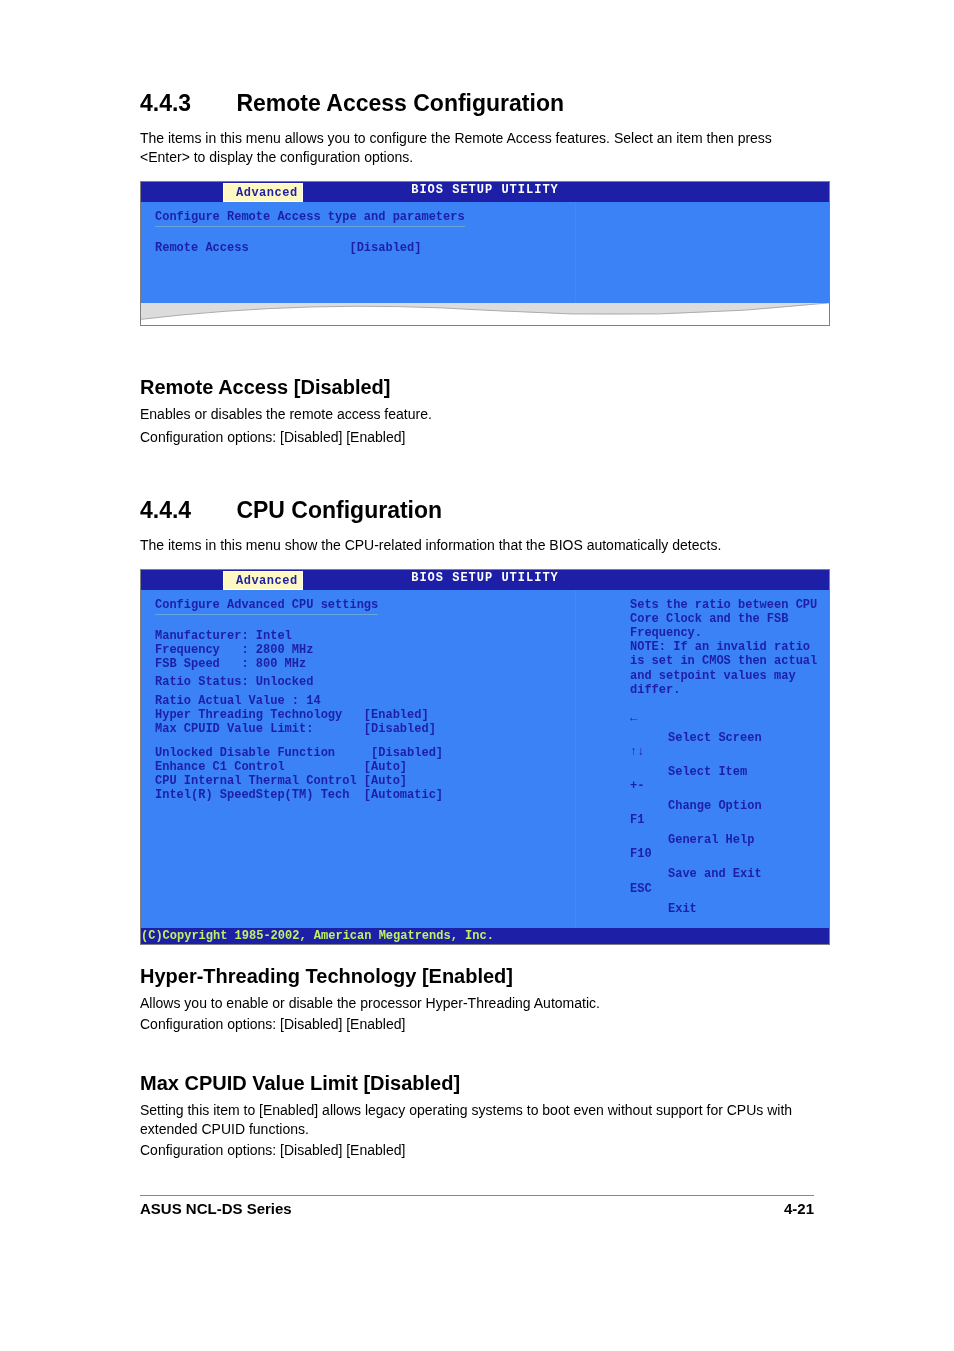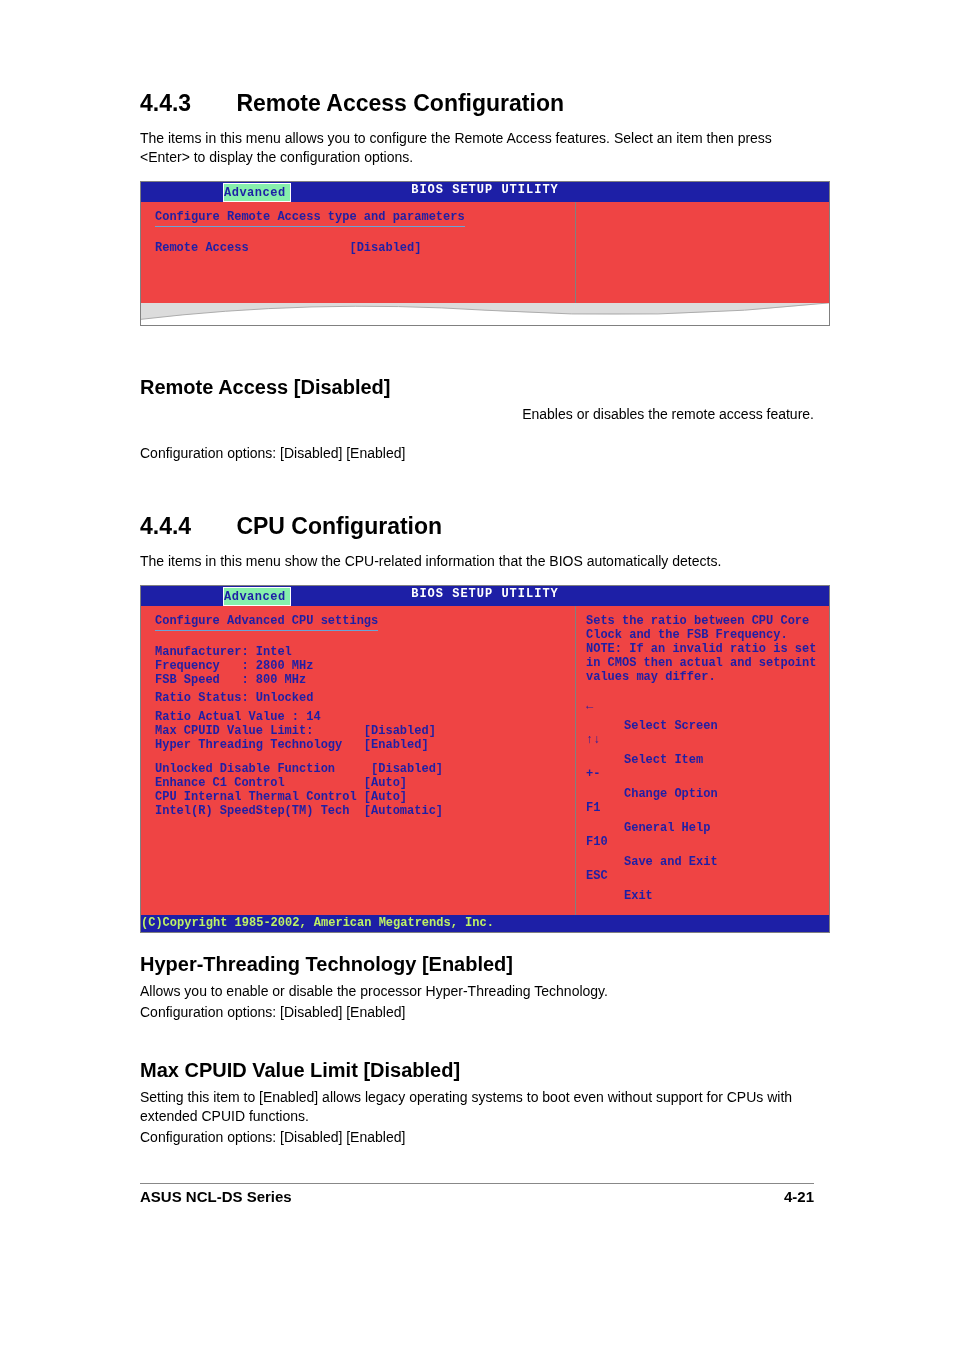--- a/index.html
+++ b/index.html
@@ -53,30 +53,31 @@
       text-align: center;
       color: #fff;
       padding-top: 1px;
       font-weight: bold;
       letter-spacing: 1px;
     }
     .bios-tab {
       position: absolute;
       left: 82px;
       bottom: 0;
-      background: #86efac;
-      color: #1d1fa6;
-      padding: 2px 4px 1px 0;
+      background: #fef9c3;
+      color: #1d1fa6;
+      padding: 2px 4px 1px 12px;
       border: 1px solid #fff;
       font-weight: bold;
       letter-spacing: 0.5px;
     }
     .bios-body {
       display: flex;
-      background: #ef4444;
+      background: #3b82f6;
+      gap: 44px;
     }
     .bios-main {
       flex: 0 0 435px;
       padding: 8px 14px 12px 14px;
       border-right: 1px solid #808080;
     }
     .bios-help {
       flex: 1;
       padding: 8px 10px 12px 10px;
     }
@@ -170,21 +171,21 @@
   <div class="bios-torn">
     <svg viewBox="0 0 700 30" preserveAspectRatio="none">
       <path d="M0,30 L0,22 Q175,0 350,12 Q525,24 700,4 L700,30 Z" fill="#fff"></path>
       <path d="M0,22 Q175,0 350,12 Q525,24 700,4" fill="none" stroke="#aaa" stroke-width="1"></path>
     </svg>
   </div>
 </div>
 
 <div class="gap-md"></div>
 <h3>Remote Access [Disabled]</h3>
-<p class="para" style="margin-bottom:20px;text-align:right;">Enables or disables the remote access feature.</p>
+<p class="para" style="margin-bottom:4px;">Enables or disables the remote access feature.</p>
 <p class="para">Configuration options: [Disabled] [Enabled]</p>
 
 <div class="gap-lg"></div>
 
 <h2>
   <span class="sec-num">4.4.4</span>
   <span>CPU Configuration</span>
 </h2>
 <p class="para">The items in this menu show the CPU-related information that the BIOS automatically detects.</p>
 
@@ -197,22 +198,22 @@
     <div class="bios-main">
       <span class="heading">Configure Advanced CPU settings</span>
       <div class="gap-sm"></div>
       <div class="bios-row">Manufacturer: Intel</div>
       <div class="bios-row">Frequency   : 2800 MHz</div>
       <div class="bios-row">FSB Speed   : 800 MHz</div>
       <div style="height:4px;"></div>
       <div class="bios-row">Ratio Status: Unlocked</div>
       <div style="height:4px;"></div>
       <div class="bios-row">Ratio Actual Value : 14</div>
+      <div class="bios-row"><span>Hyper Threading Technology</span>   <span>[Enabled]</span></div>
       <div class="bios-row"><span>Max CPUID Value Limit:</span>       <span>[Disabled]</span></div>
-      <div class="bios-row"><span>Hyper Threading Technology</span>   <span>[Enabled]</span></div>
       <div style="height:10px;"></div>
       <div class="bios-row"><span>Unlocked Disable Function</span>     <span>[Disabled]</span></div>
       <div class="bios-row"><span>Enhance C1 Control</span>           <span>[Auto]</span></div>
       <div class="bios-row"><span>CPU Internal Thermal Control</span> <span>[Auto]</span></div>
       <div class="bios-row"><span>Intel(R) SpeedStep(TM) Tech</span>  <span>[Automatic]</span></div>
       <div style="height:10px;"></div>
     </div>
     <div class="bios-help">
       <div class="bios-help-text">Sets the ratio between CPU Core Clock and the FSB Frequency.
 NOTE: If an invalid ratio is set in CMOS then actual and setpoint values may differ.</div>
@@ -241,21 +242,21 @@
             <span class="kkey">ESC</span>
             <span class="kact">Exit</span>
           </div>
       </div>
     </div>
   </div>
   <div class="bios-footer">(C)Copyright 1985-2002, American Megatrends, Inc.</div>
 </div>
 
 <h3>Hyper-Threading Technology [Enabled]</h3>
-<p class="para" style="margin-bottom:2px;">Allows you to enable or disable the processor Hyper-Threading Technology.</p>
+<p class="para" style="margin-bottom:2px;">Allows you to enable or disable the processor Hyper-Threading Automatic.</p>
 <p class="para">Configuration options: [Disabled] [Enabled]</p>
 
 <div class="gap-md"></div>
 <h3>Max CPUID Value Limit [Disabled]</h3>
 <p class="para" style="margin-bottom:2px;">Setting this item to [Enabled] allows legacy operating systems to boot even without support for CPUs with extended CPUID functions.</p>
 <p class="para">Configuration options: [Disabled] [Enabled]</p>
 
 <div class="page-footer">
   <span class="left">ASUS NCL-DS Series</span>
   <span class="right">4-21</span>

